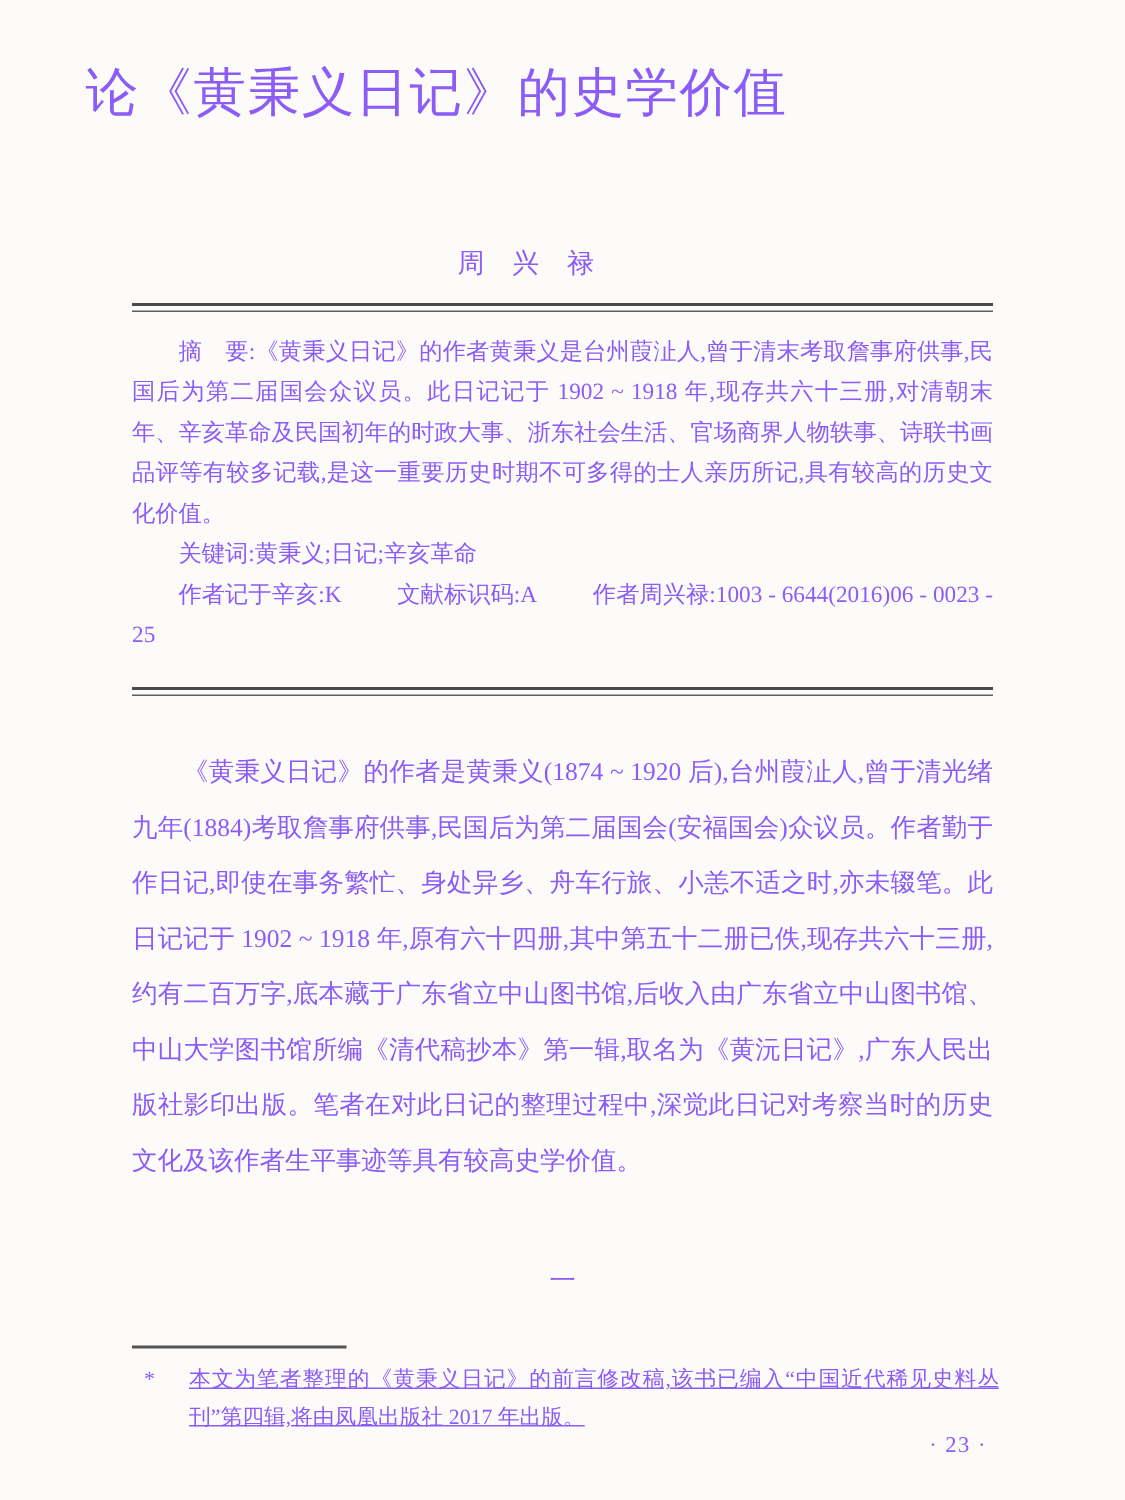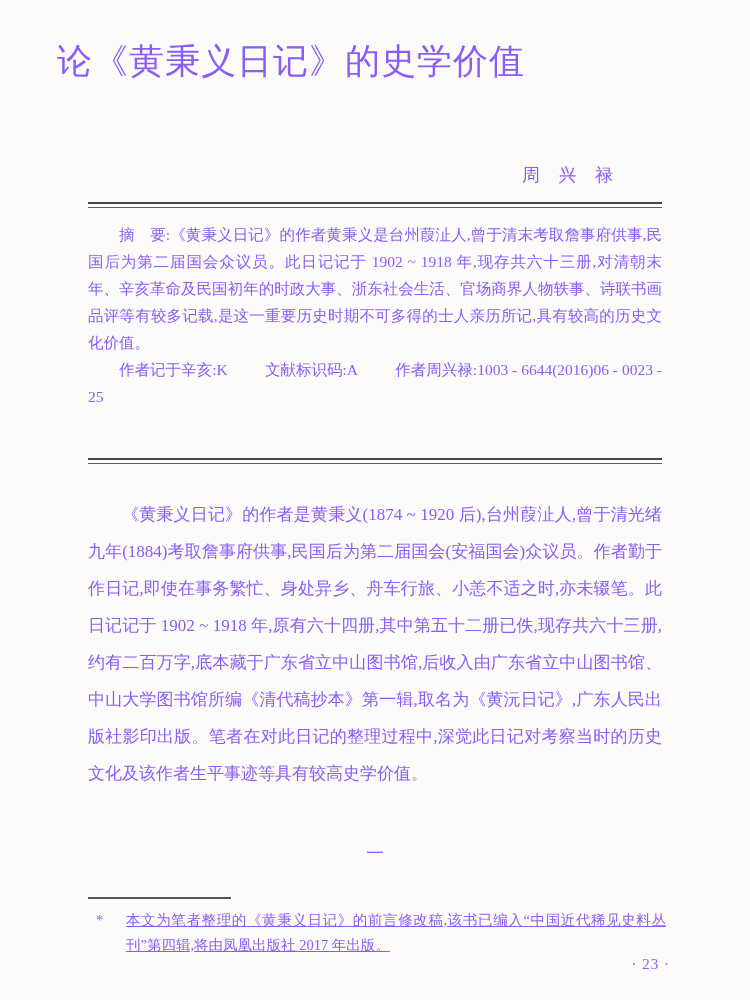--- a/index.html
+++ b/index.html
@@ -27,21 +27,21 @@
     letter-spacing: 1px;
     white-space: nowrap;
   }
   .author {
     position: absolute;
     left: 88px;
     top: 163px;
     width: 574px;
     box-sizing: border-box;
     padding-right: 42px;
-    text-align: right;
+    text-align: center;
     font-size: 18px;
     letter-spacing: 7px;
   }
   .double-rule {
     position: absolute;
     left: 88px;
     width: 574px;
     height: 3px;
     border-top: 2px solid #4a4a4a;
     border-bottom: 1px solid #5e5e5e;
@@ -109,40 +109,41 @@
     box-sizing: content-box;
     text-align: left;
   }
   .fn-text {
     flex: 1;
     text-align: justify;
     text-decoration: underline;
   }
   .page-number {
     position: absolute;
-    right: 80px;
+    right: 92px;
     top: 956px;
     font-size: 15px;
     letter-spacing: 1px;
     font-family: Liberation Serif, serif;
   }
 </style>
 </head>
 <body>
 
 <div class="page">
 
   <h1 class="title">论《黄秉义日记》的史学价值</h1>
 
   <div class="author">周 兴 禄</div>
 
   <div class="double-rule rule-top"></div>
 
   <section class="meta">
     <p><span>摘　要:</span><span>《黄秉义日记》的作者黄秉义是台州葭沚人,曾于清末考取詹事府供事,民国后为第二届国会众议员。此日记记于 1902 ~ 1918 年,现存共六十三册,对清朝末年、辛亥革命及民国初年的时政大事、浙东社会生活、官场商界人物轶事、诗联书画品评等有较多记载,是这一重要历史时期不可多得的士人亲历所记,具有较高的历史文化价值。</span></p>
+    <p><span>关键词:</span><span>黄秉义;日记;辛亥革命</span></p>
     <p><span class="clc-group"><span>作者记于辛亥:</span><span>K</span></span><span class="clc-group"><span>文献标识码:</span><span>A</span></span><span class="clc-group"><span>作者周兴禄:</span><span>1003 - 6644(2016)06 - 0023 - 25</span></span></p>
   </section>
 
   <div class="double-rule rule-bottom"></div>
 
   <div class="body-text">
     <p>《黄秉义日记》的作者是黄秉义(1874 ~ 1920 后),台州葭沚人,曾于清光绪九年(1884)考取詹事府供事,民国后为第二届国会(安福国会)众议员。作者勤于作日记,即使在事务繁忙、身处异乡、舟车行旅、小恙不适之时,亦未辍笔。此日记记于 1902 ~ 1918 年,原有六十四册,其中第五十二册已佚,现存共六十三册,约有二百万字,底本藏于广东省立中山图书馆,后收入由广东省立中山图书馆、中山大学图书馆所编《清代稿抄本》第一辑,取名为《黄沅日记》,广东人民出版社影印出版。笔者在对此日记的整理过程中,深觉此日记对考察当时的历史文化及该作者生平事迹等具有较高史学价值。</p>
     <h2 class="section-heading">一</h2>
   </div>
 

